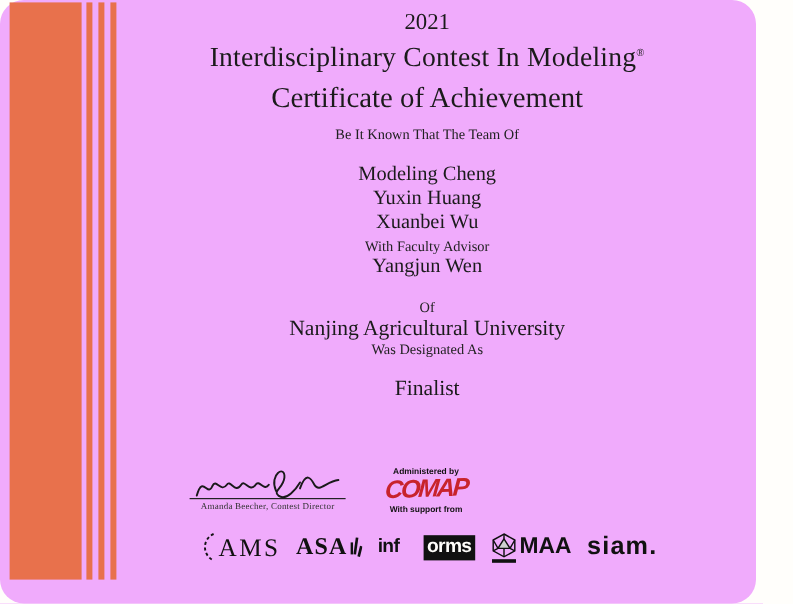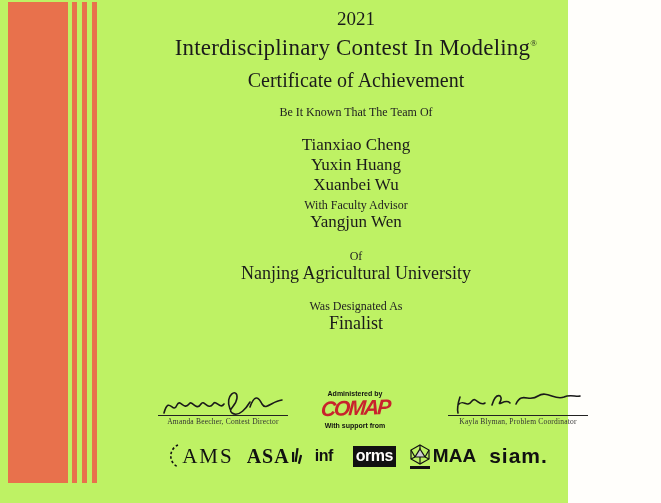--- a/index.html
+++ b/index.html
@@ -3,46 +3,46 @@
 <meta charset="utf-8">
 <style>
   html,body{margin:0;padding:0;}
   body{
     width:661px;height:503px;
     background:#fffefb;
     font-family:"Liberation Serif", serif;
     color:#1b1b1b;
     overflow:hidden;
   }
-  .page{position:relative;width:568px;height:503px;background:#bef264;}
+  .page{position:relative;width:630px;height:503px;background:#f0abfc;border-radius:20px;}
 
   
   .stripe{position:absolute;top:2px;height:481px;background:#E8714C;}
   .stripe.wide{left:8px;width:60px;}
   .stripe.t1{left:72px;width:5px;}
   .stripe.t2{left:82px;width:5px;}
   .stripe.t3{left:92px;width:5px;}
 
   
   .content{position:absolute;left:100px;top:0;width:512px;height:503px;text-align:center;}
   .abs{position:absolute;left:0;width:100%;text-align:center;}
 
   .year{top:8px;font-size:19px;}
   .title{top:35px;font-size:23px;letter-spacing:.2px;}
   .title sup{font-size:9px;vertical-align:super;}
-  .subtitle{top:69px;font-size:20px;}
+  .subtitle{top:69px;font-size:24px;}
 
   .small-label{font-size:12px;color:#222;}
   .intro-team{top:105px;}
   .members{top:135px;font-size:17px;line-height:20px;}
   .advisor-intro{top:198px;}
   .advisor-name{top:212px;font-size:17px;}
   .of-label{top:249px;}
   .institution{top:263px;font-size:18px;}
-  .designated{top:299px;}
+  .designated{top:284px;}
   .designation{top:313px;font-size:18px;}
 
   
   .sig-block{position:absolute;top:385px;text-align:center;}
   .sig-left{left:58px;width:130px;}
   .sig-right{left:348px;width:140px;}
   .sig-script{display:block;margin:0 auto;}
   .sig-line{border-top:1.3px solid #222;margin-top:-4px;}
   .sig-name{font-size:7.5px;color:#333;margin-top:1px;letter-spacing:.2px;}
 
@@ -89,21 +89,21 @@
 
     <div class="abs title">
       <span>Interdisciplinary Contest In Modeling</span><sup>®</sup>
     </div>
 
     <div class="abs subtitle">Certificate of Achievement</div>
 
     <div class="abs small-label intro-team">Be It Known That The Team Of</div>
 
     <div class="abs members">
-      <div>Tianxiao Cheng</div>
+      <div>Modeling Cheng</div>
       <div>Yuxin Huang</div>
       <div>Xuanbei Wu</div>
     </div>
 
     <div class="abs small-label advisor-intro">With Faculty Advisor</div>
     <div class="abs advisor-name">Yangjun Wen</div>
 
     <div class="abs small-label of-label">Of</div>
     <div class="abs institution">Nanjing Agricultural University</div>
 
@@ -115,31 +115,20 @@
         <g fill="none" stroke="#1a1a1a" stroke-width="1.6" stroke-linecap="round">
           <path d="M4 28 C 9 10, 13 30, 17 20 C 20 13, 24 26, 29 19 C 32 14, 36 27, 41 19 C 44 14, 48 26, 53 19 C 56 14, 60 25, 64 19"></path>
           <path d="M70 24 C 64 10, 78 2, 77 13 C 76 22, 67 24, 72 28 C 79 33, 87 22, 90 17"></path>
           <path d="M90 22 C 95 8, 99 13, 102 19 C 106 26, 112 16, 122 15"></path>
         </g>
       </svg>
       <div class="sig-line"></div>
       <div class="sig-name">Amanda Beecher, Contest Director</div>
     </div>
 
-    <div class="sig-block sig-right">
-      <svg class="sig-script" width="132" height="34" viewBox="0 0 132 34">
-        <g fill="none" stroke="#1a1a1a" stroke-width="1.6" stroke-linecap="round">
-          <path d="M8 12 C 6 18, 5 24, 6 28 M6 20 C 12 13, 14 24, 20 16 C 24 11, 27 22, 33 18"></path>
-          <path d="M40 20 C 44 6, 52 10, 48 17 C 45 22, 54 13, 58 18"></path>
-          <path d="M64 19 C 70 6, 77 18, 86 11 C 95 5, 103 16, 112 12 C 118 9, 124 12, 128 11"></path>
-        </g>
-      </svg>
-      <div class="sig-line"></div>
-      <div class="sig-name">Kayla Blyman, Problem Coordinator</div>
-    </div>
 
     <div class="admin-block">
       <div class="tiny-bold">Administered by</div>
       <div class="comap">COMAP</div>
       <div class="tiny-bold support-label">With support from</div>
     </div>
 
     <div class="logos">
 
       <div class="logo">

